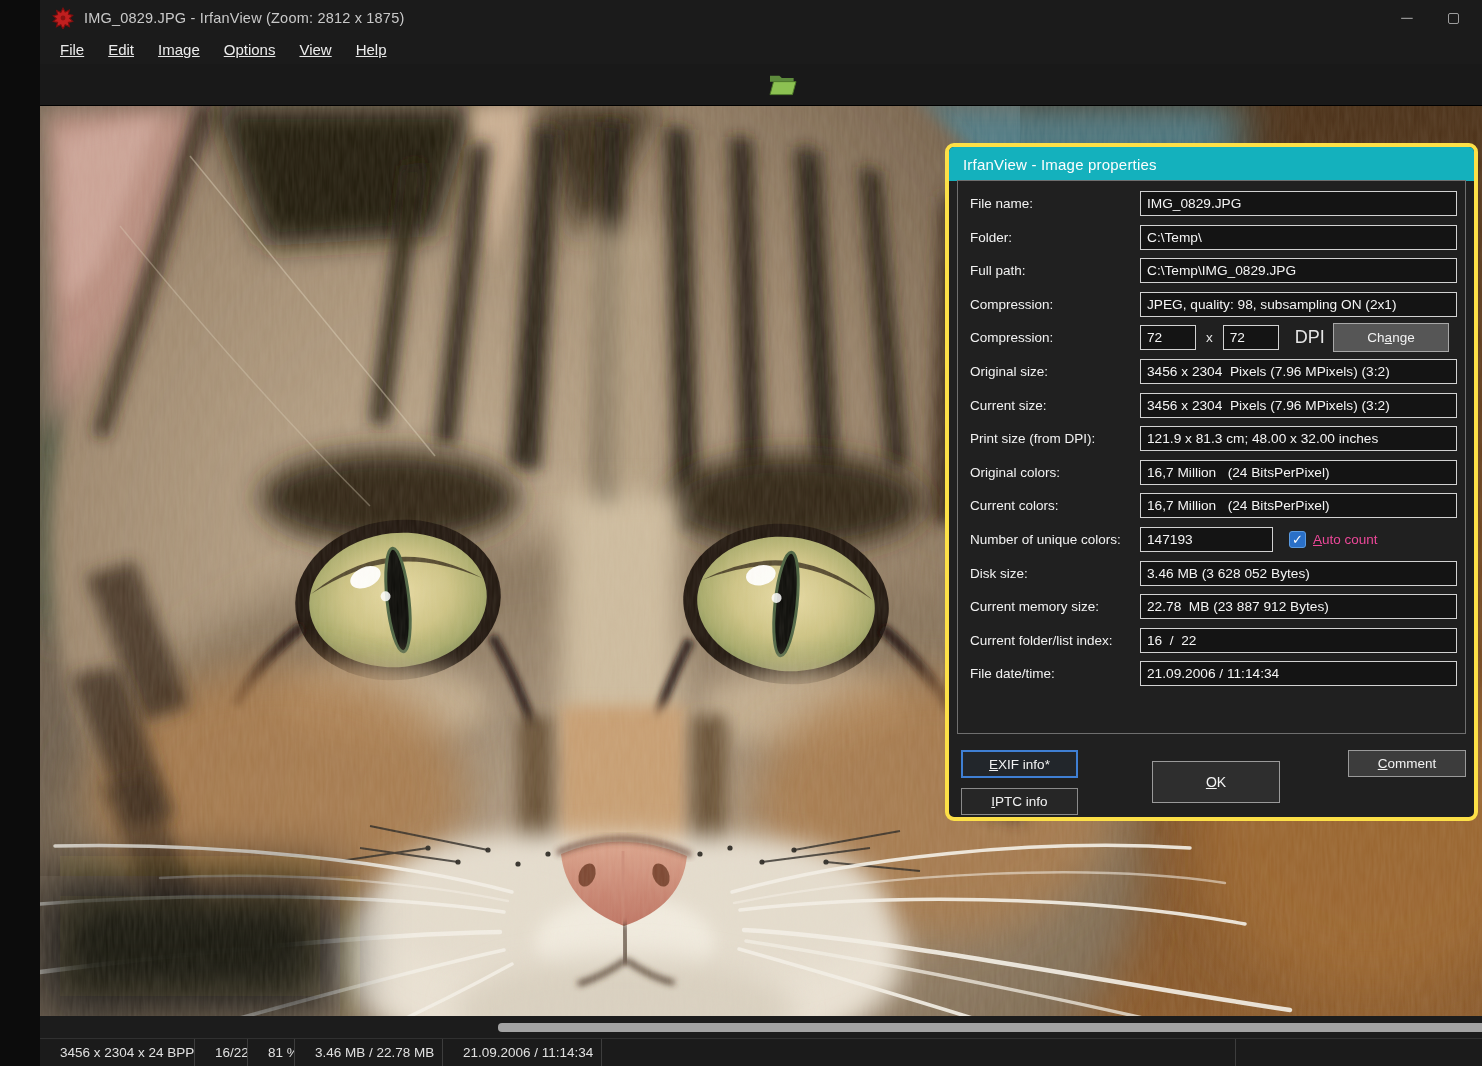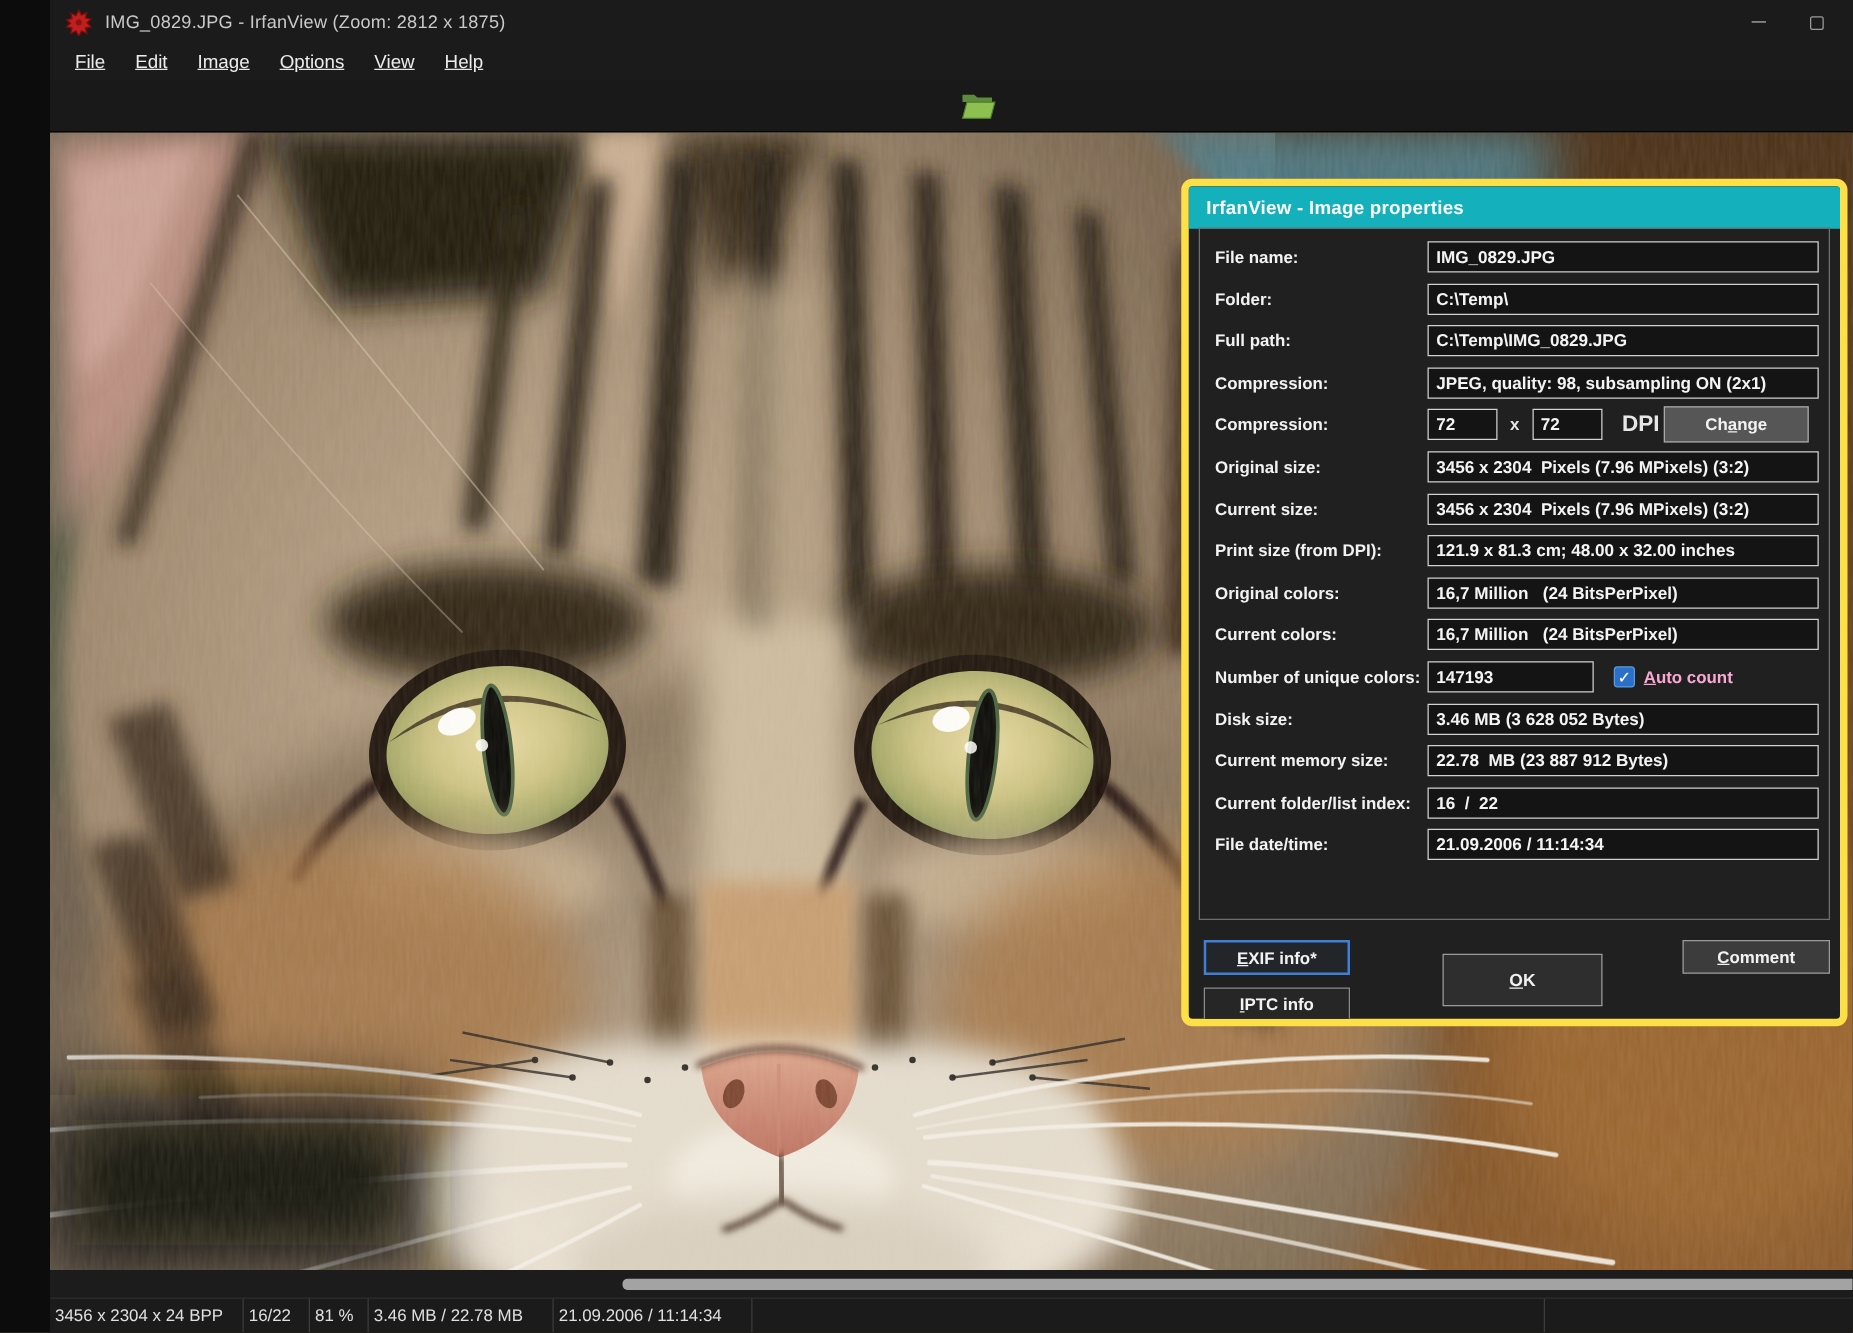--- a/index.html
+++ b/index.html
@@ -43,47 +43,47 @@
 
   
   .hscroll{position:absolute;left:0;top:1016px;width:1482px;height:22px;background:#1c1c1c;}
   .hthumb{position:absolute;left:458px;top:7px;width:1014px;height:9px;background:#a3a3a3;border-radius:4px;}
   .vscroll{position:absolute;left:1462px;top:106px;width:20px;height:910px;background:#1a1a1a;}
   .vthumb{position:absolute;left:5px;top:54px;width:8px;height:850px;background:#8f8f8f;border-radius:4px;}
 
   
   .statusbar{position:absolute;left:0;top:1038px;width:100%;height:28px;background:#1b1b1b;
              border-top:1px solid #303030;display:flex;font-size:13.5px;color:#e0e0e0;}
-  .seg{height:100%;display:flex;align-items:center;padding-left:4px;border-right:1px solid #3d3d3d;
+  .seg{height:100%;display:flex;align-items:center;padding-left:20px;border-right:1px solid #3d3d3d;
        white-space:pre;overflow:hidden;}
   .resize-grip{position:absolute;right:3px;bottom:3px;width:12px;height:12px;}
 
   
   .dialog{position:absolute;left:905px;top:143px;width:533px;height:678px;background:#202020;
-          border:6px solid #fde047;border-radius:9px;overflow:hidden;font-weight:bold;}
+          border:4px solid #fde047;border-radius:9px;overflow:hidden;}
   .dlg-title{height:34px;background:#14b1bd;color:#fdfdfd;font-size:15px;display:flex;
              align-items:center;padding-left:14px;letter-spacing:.2px;}
   .dlg-group{position:absolute;left:8px;right:8px;top:33px;height:554px;border:1px solid #6f6f6f;
              padding:10px 8px 0 12px;}
   .row{display:flex;align-items:center;height:25px;margin-bottom:8.6px;}
   .flabel{width:170px;flex:0 0 auto;font-size:13.5px;color:#f2f2f2;white-space:nowrap;}
   .fval{flex:1;height:25px;background:#141414;border:1px solid #d2d2d2;color:#f4f4f4;
         font-size:13.7px;display:flex;align-items:center;padding:0 6px;white-space:pre;overflow:hidden;}
   .fval.small{flex:0 0 56px;}
   .fval.mid{flex:0 0 133px;}
   .sep{margin:0 10px;font-size:13.5px;}
   .unit{margin-left:16px;font-size:18px;}
   .btn{display:flex;align-items:center;justify-content:center;font-size:13.5px;color:#f2f2f2;
        background:#2e2e2e;border:1px solid #9a9a9a;}
   .btn-change{position:absolute;right:8px;width:116px;height:29px;background:#565656;border-color:#a8a8a8;}
   .row-rel{position:relative;}
   .cb{width:17px;height:17px;background:#2a70c8;border:1px solid #5a9ae0;border-radius:3px;
       display:flex;align-items:center;justify-content:center;margin:0 7px 0 16px;}
   .cbmark{color:#fff;font-size:13px;line-height:1;}
-  .cblabel{font-size:13.5px;color:#f9a8d4;}
+  .cblabel{font-size:13.5px;color:#ec4899;}
   .btn-exif{position:absolute;left:12px;top:603px;width:117px;height:28px;background:#22262b;
             border:2px solid #3f7fd4;}
   .btn-iptc{position:absolute;left:12px;top:641px;width:117px;height:27px;background:#262626;border-color:#8a8a8a;}
   .btn-ok{position:absolute;left:203px;top:614px;width:128px;height:42px;font-size:14px;}
   .btn-comment{position:absolute;right:8px;top:603px;width:118px;height:27px;background:#3c3c3c;}
   u{text-decoration:underline;}
 </style>
 </head>
 <body>
 

